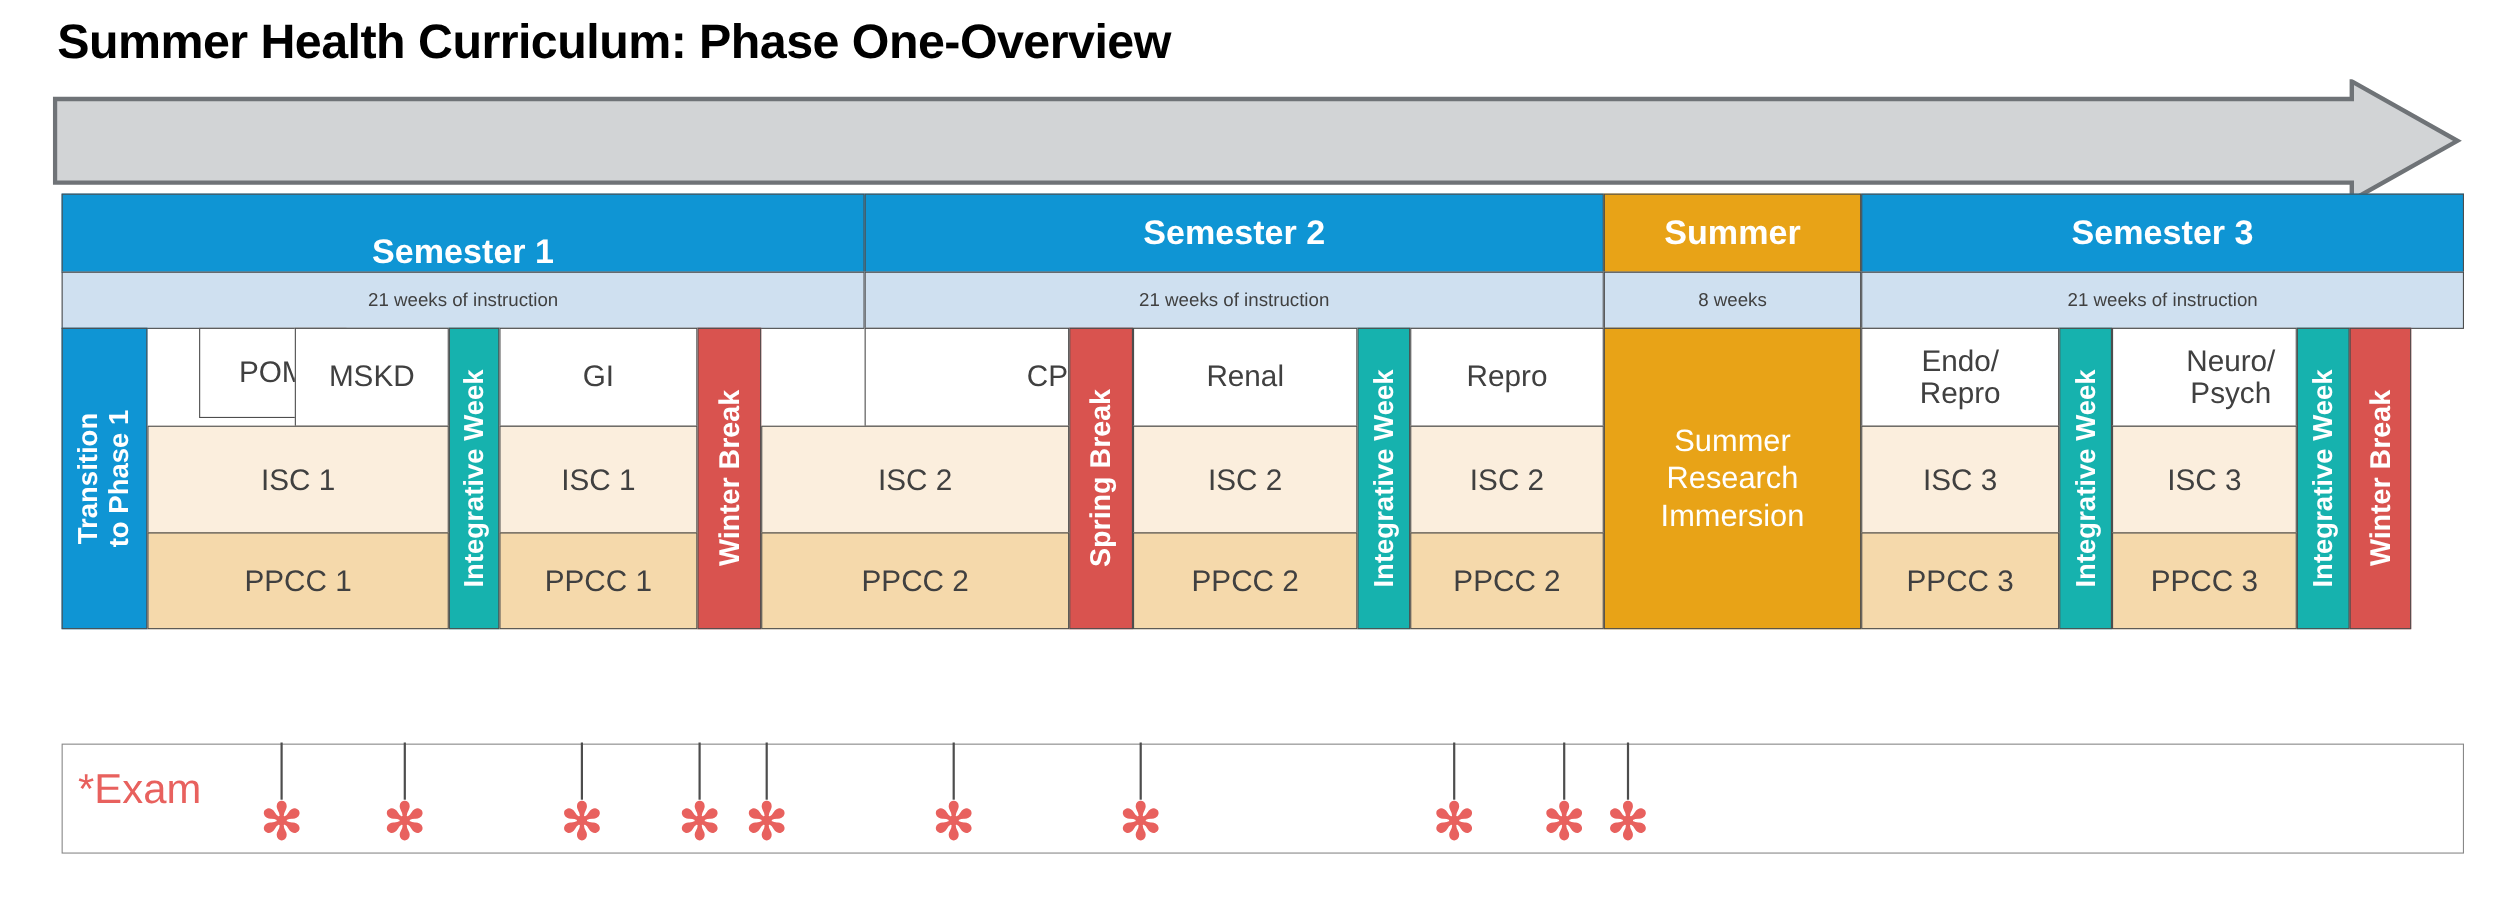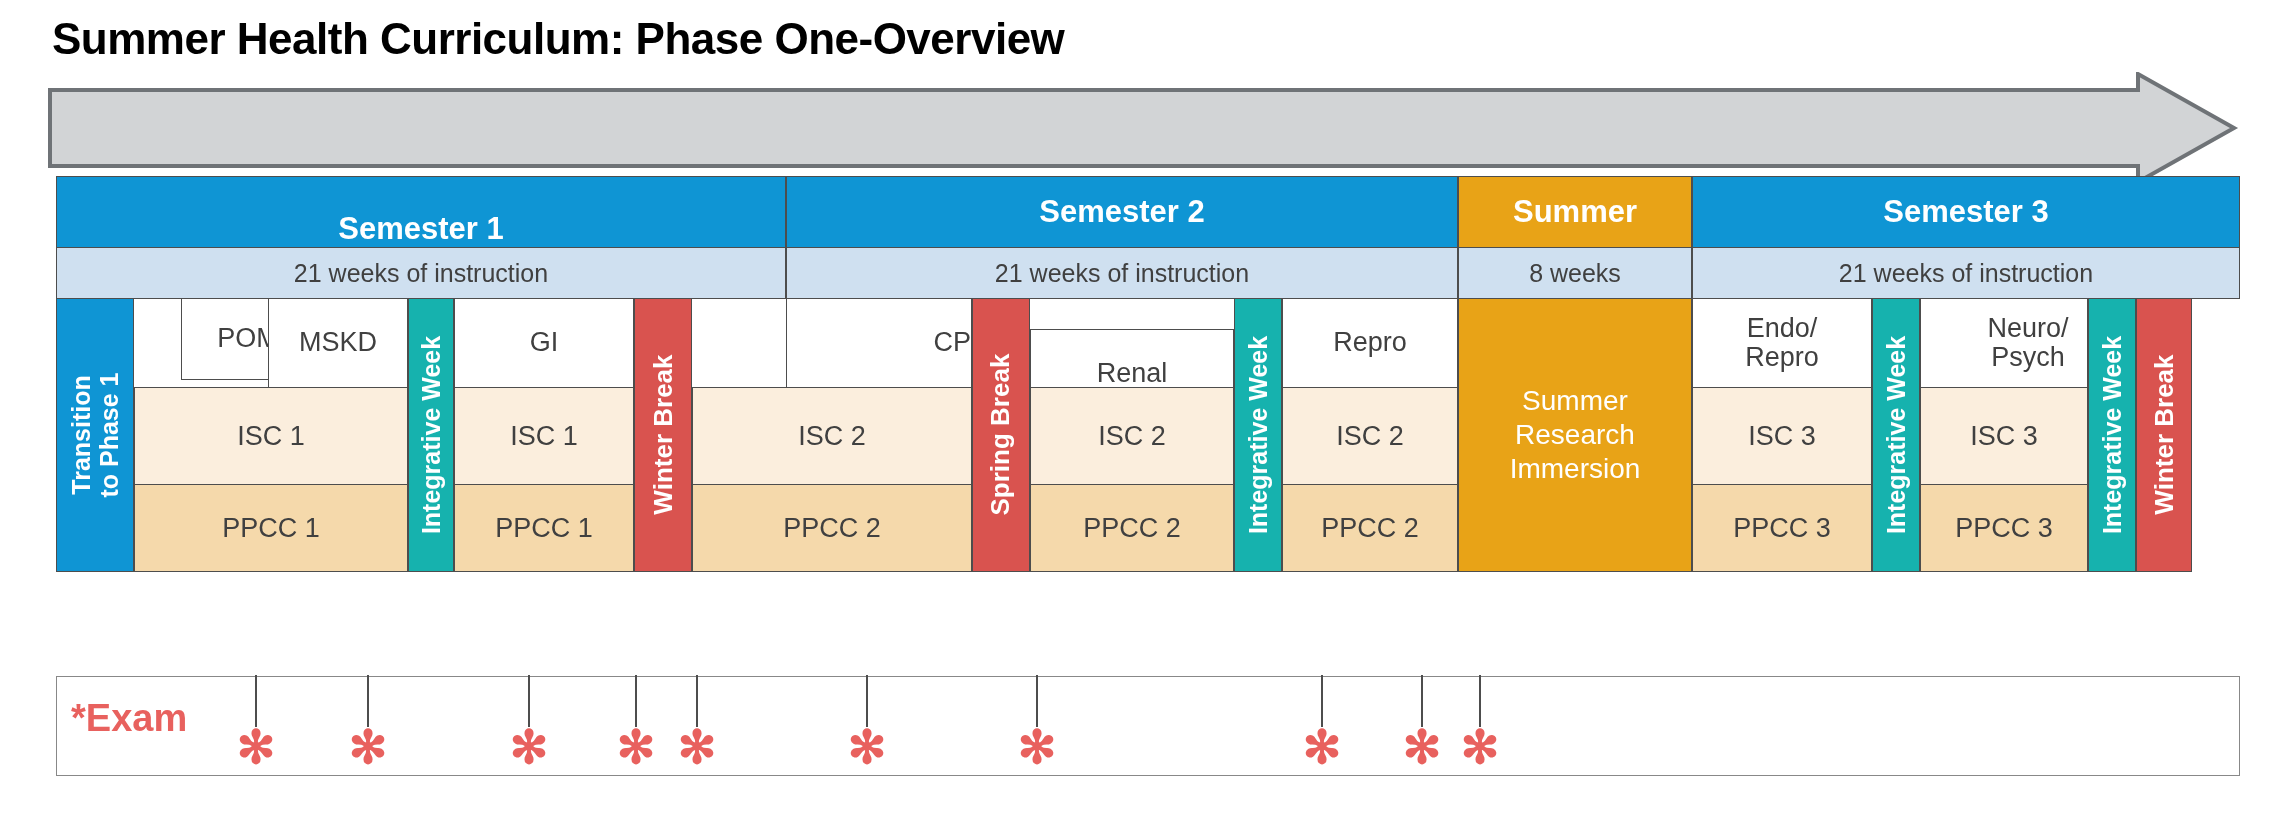--- a/index.html
+++ b/index.html
@@ -71,21 +71,21 @@
     color: #ffffff;
     font-size: 31px;
     font-weight: bold;
   }
 
   
   .r-weeks { top: 71px; height: 52px; }
   .weeks {
     background: #cfe0f0;
     color: #404040;
-    font-size: 25px;
+    font-size: 17px;
   }
 
   
   .r-course { top: 122px; height: 90px; }
   .course-white {
     background: #ffffff;
     color: #404040;
     font-size: 27px;
     line-height: 1.08;
     flex-direction: column;
@@ -150,21 +150,21 @@
     height: 100px;
     box-sizing: border-box;
     border: 1px solid #888888;
     background: #ffffff;
   }
   #exam-label {
     position: absolute;
     left: 14px;
     top: 20px;
     font-size: 38px;
-    font-weight: bold;
+    font-weight: normal;
     color: #e8615e;
     white-space: nowrap;
   }
   .exam-mark {
     position: absolute;
     top: 48px;
     transform: translateX(-50%);
     font-size: 46px;
     line-height: 1;
     color: #e8615e;
@@ -260,21 +260,21 @@
       </div>
     <div class="cell course-white" style="left:212px;  width:140px; height:90px;">
         <span>MSKD</span>
       </div>
     <div class="cell course-white" style="left:398px;  width:180px; height:90px;">
         <span>GI</span>
       </div>
     <div class="cell course-white" style="left:730px;  width:186px; height:90px;align-items:flex-end;">
         <span>CP</span>
       </div>
-    <div class="cell course-white" style="left:974px;  width:204px; height:90px;margin-top:31px;">
+    <div class="cell course-white" style="left:974px;  width:204px; height:90px;">
         <span>Renal</span>
       </div>
     <div class="cell course-white" style="left:1226px; width:176px; height:90px;">
         <span>Repro</span>
       </div>
     <div class="cell course-white" style="left:1636px; width:180px; height:90px;">
       <span>Endo/</span>
       <span>Repro</span>
     </div>
     <div class="cell course-white" style="left:1864px; width:168px; height:90px;padding-left:48px;">

